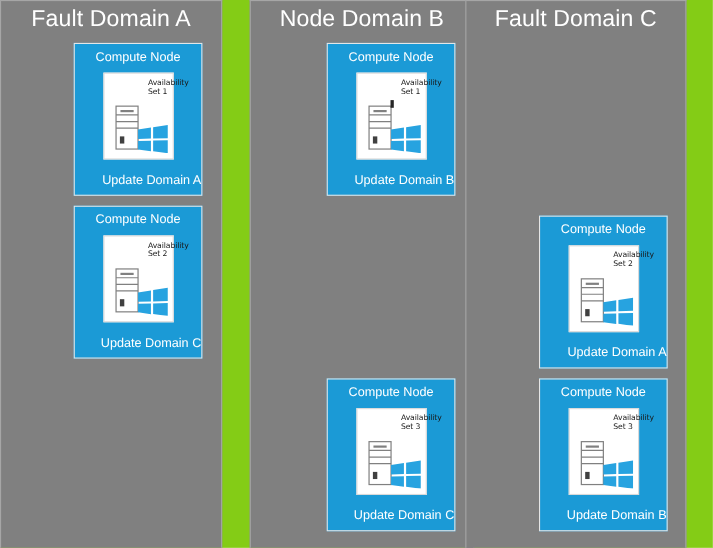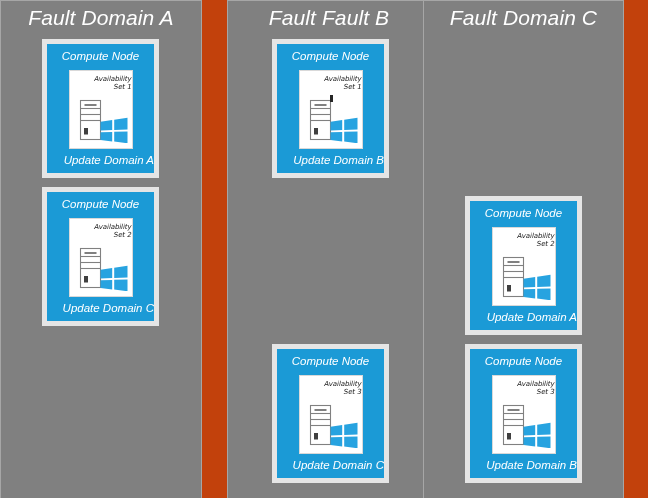--- a/index.html
+++ b/index.html
@@ -12,22 +12,21 @@
     height: 498px;
     background: #ffffff;
     font-family: "Liberation Sans", sans-serif;
     overflow: hidden;
   }
 
   #canvas {
     position: relative;
     width: 648px;
     height: 498px;
-    background: #c2410c;
-    font-style: italic;
+    background: #84cc16;
   }
 
   
   .fault-domain {
     position: absolute;
     top: 0;
     height: 498px;
     background: #808080;
     border-top: 1px solid #a6a6a6;
     border-left: 1px solid #a6a6a6;
@@ -49,24 +48,25 @@
     line-height: 26px;
     font-weight: 400;
     letter-spacing: 0.1px;
     white-space: nowrap;
   }
 
   
   .compute-node {
     position: absolute;
     background: #1b9ad6;
-    border: 5px solid #e5e5e5;
+    border: 1px solid #e5e5e5;
     box-sizing: border-box;
     width: 117px;
     height: 139px;
+    margin-left: 25px;
   }
 
   .cn-title {
     position: absolute;
     top: 5px;
     left: 0;
     width: 100%;
     text-align: center;
     color: #ffffff;
     font-size: 11.5px;
@@ -97,27 +97,28 @@
     background: #ffffff;
     border: 1px solid #d9d9d9;
     box-sizing: border-box;
   }
 
   .av-label {
     position: absolute;
     top: 4px;
     left: 0;
     width: 100%;
-    text-align: right;
+    text-align: left;
     color: #1a1a1a;
     font-size: 7px;
     line-height: 8.4px;
     white-space: pre-line;
     font-family: "DejaVu Sans", sans-serif;
     letter-spacing: -0.1px;
+    padding-left: 40px;
   }
 
   .icon-wrap {
     position: absolute;
     left: 6px;
     bottom: 5px;
     width: 52px;
     height: 44px;
   }
   .icon-wrap svg { display: block; }
@@ -187,21 +188,21 @@
               <polygon points="38.2,32.8 51.5,32.5 51.5,44.3 38.2,42.4"></polygon>
             </g>
           </svg>
         </div>
       </div>
       <div class="cn-footer">Update Domain C</div>
     </div>
   </div>
 
   <div class="fault-domain" id="fd-b">
-    <div class="fd-title">Fault Fault B</div>
+    <div class="fd-title">Node Domain B</div>
 
     <div class="compute-node" style="left:44px; top:38px;">
       <div class="cn-title">Compute Node</div>
       <div class="av-card">
         <div class="av-label">Availability
 Set 1</div>
         <div class="icon-wrap">
           <svg width="52" height="44" viewBox="0 0 52 44" xmlns="http://www.w3.org/2000/svg">
             <g stroke="#808080" stroke-width="1.1" fill="#ffffff">
               <rect x="4.5" y="1.5" width="20" height="39"></rect>

